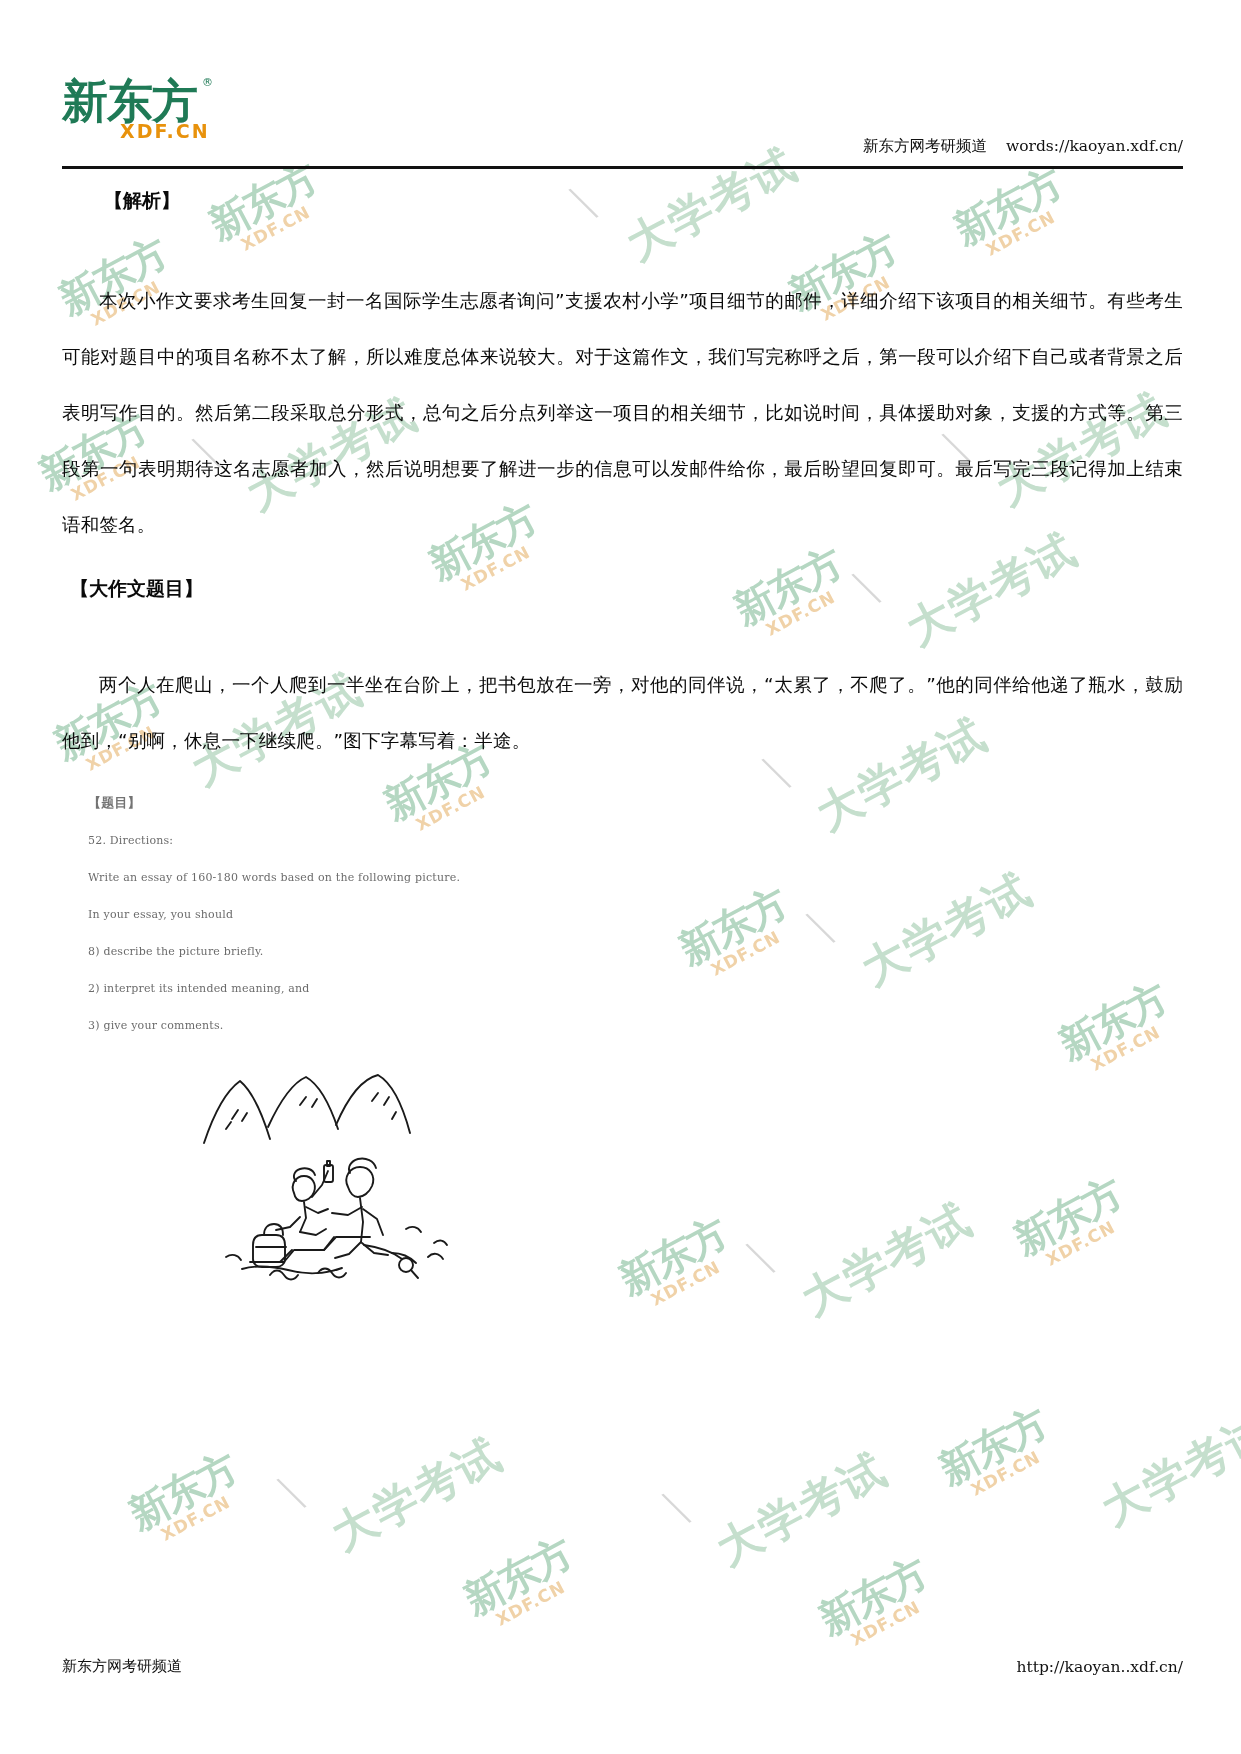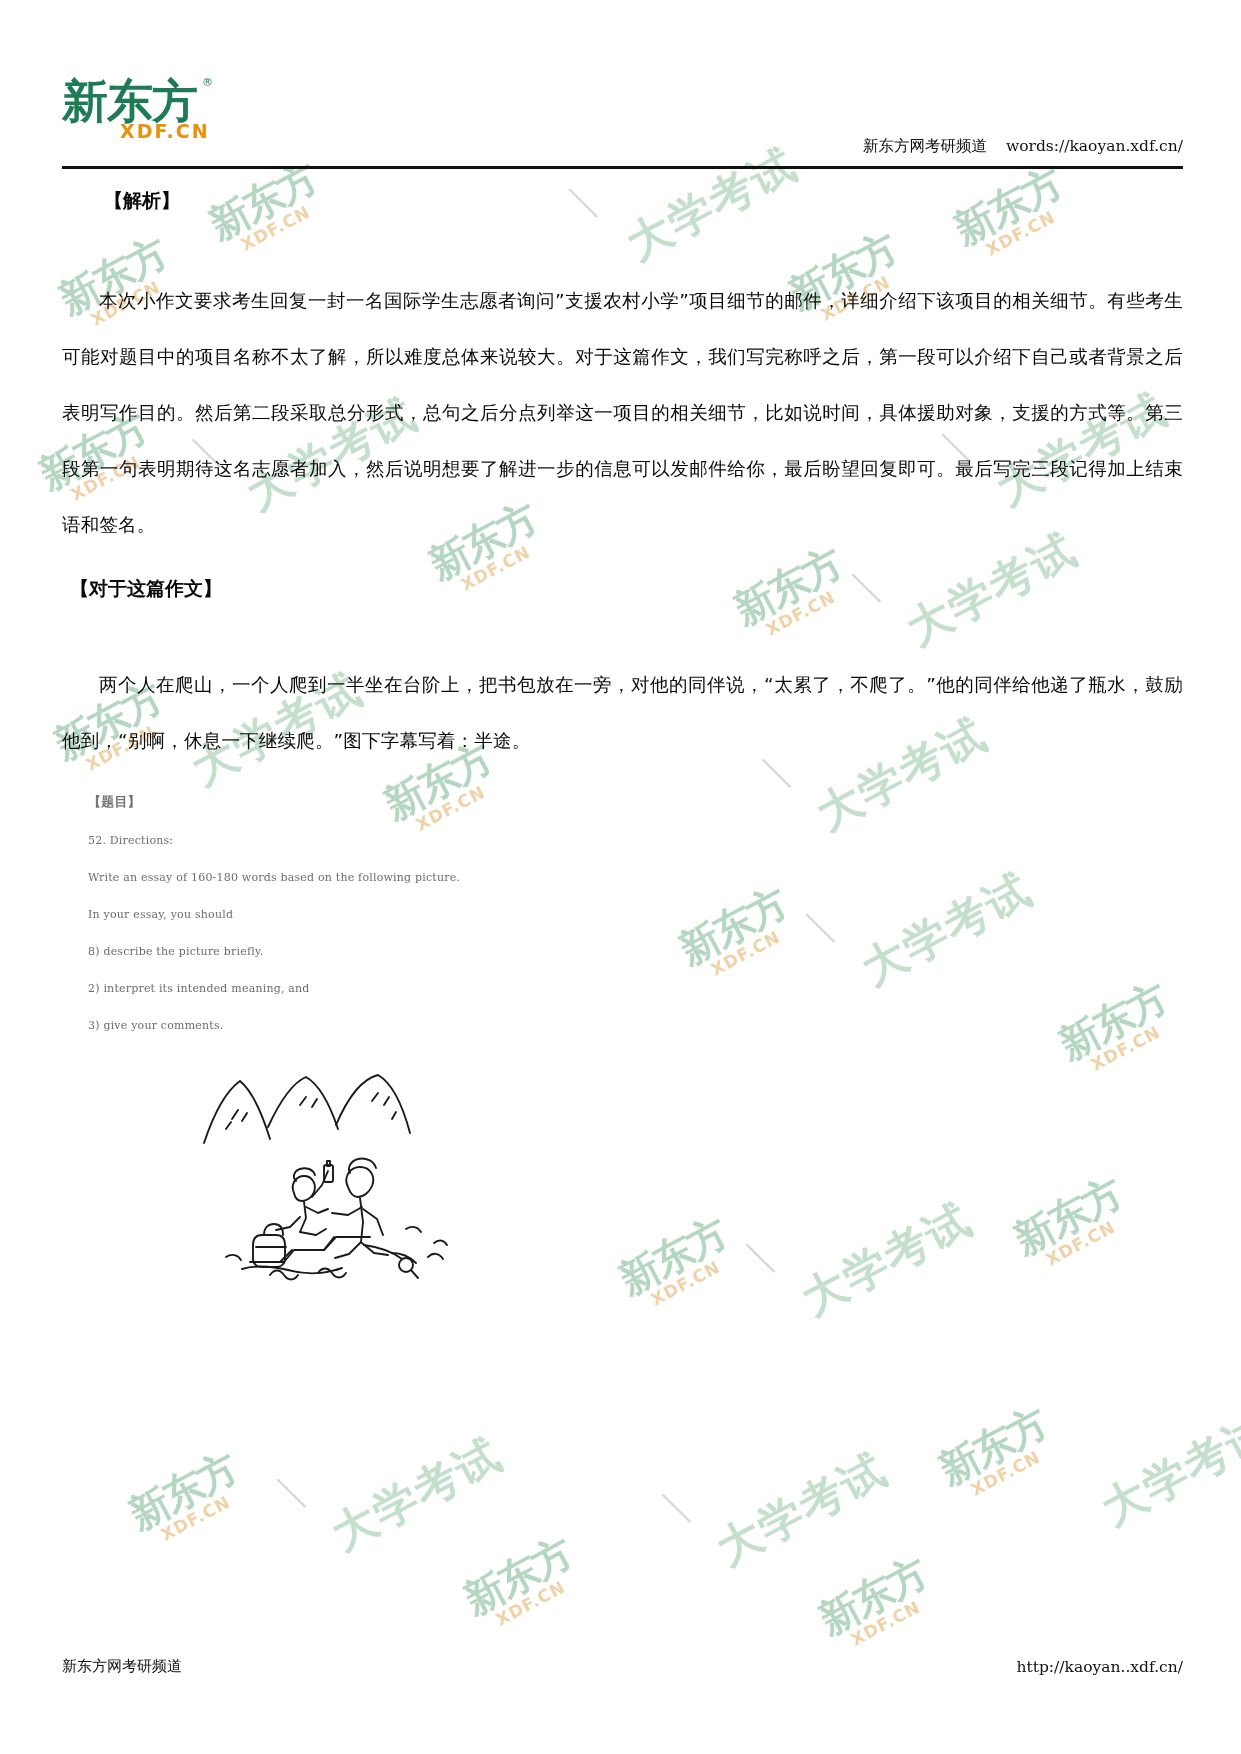--- a/index.html
+++ b/index.html
@@ -179,21 +179,21 @@
   .scan-line {
     color: #4a4a4a;
     font-family: "DejaVu Serif", "Liberation Serif", serif;
     font-size: 11px;
     line-height: 1;
     margin-bottom: 26px;
     opacity: 0.82;
     letter-spacing: 0.2px;
   }
   .scan-line.cjk {
-    font-family: Liberation Mono, monospace;
+    font-family: Liberation Sans, sans-serif;
     font-size: 13px;
     font-weight: 700;
     color: #555555;
   }
   .scan-pic {
     position: relative;
     margin-top: 12px;
     margin-left: 108px;
     width: 290px;
     height: 225px;
@@ -343,21 +343,21 @@
     </div>
     <div class="header-rule"></div>
   </div>
 
   <div class="content">
 
     <h2 class="section-title title-jiexi">【解析】</h2>
 
     <p class="para para-analysis">本次小作文要求考生回复一封一名国际学生志愿者询问”支援农村小学”项目细节的邮件，详细介绍下该项目的相关细节。有些考生可能对题目中的项目名称不太了解，所以难度总体来说较大。对于这篇作文，我们写完称呼之后，第一段可以介绍下自己或者背景之后表明写作目的。然后第二段采取总分形式，总句之后分点列举这一项目的相关细节，比如说时间，具体援助对象，支援的方式等。第三段第一句表明期待这名志愿者加入，然后说明想要了解进一步的信息可以发邮件给你，最后盼望回复即可。最后写完三段记得加上结束语和签名。</p>
 
-    <h2 class="section-title title-dazuowen">【对于这篇作文】</h2>
+    <h2 class="section-title title-dazuowen">【大作文题目】</h2>
 
     <p class="para para-topic">两个人在爬山，一个人爬到一半坐在台阶上，把书包放在一旁，对他的同伴说，“太累了，不爬了。”他的同伴给他递了瓶水，鼓励他到，“别啊，休息一下继续爬。”图下字幕写着：半途。</p>
 
     <div class="scan">
       <div class="scan-line cjk">【题目】</div>
       <div class="scan-line">52. Directions:</div>
       <div class="scan-line">Write an essay of 160-180 words based on the following picture.</div>
       <div class="scan-line">In your essay, you should</div>
       <div class="scan-line">8) describe the picture briefly.</div>
       <div class="scan-line">2) interpret its intended meaning, and</div>

